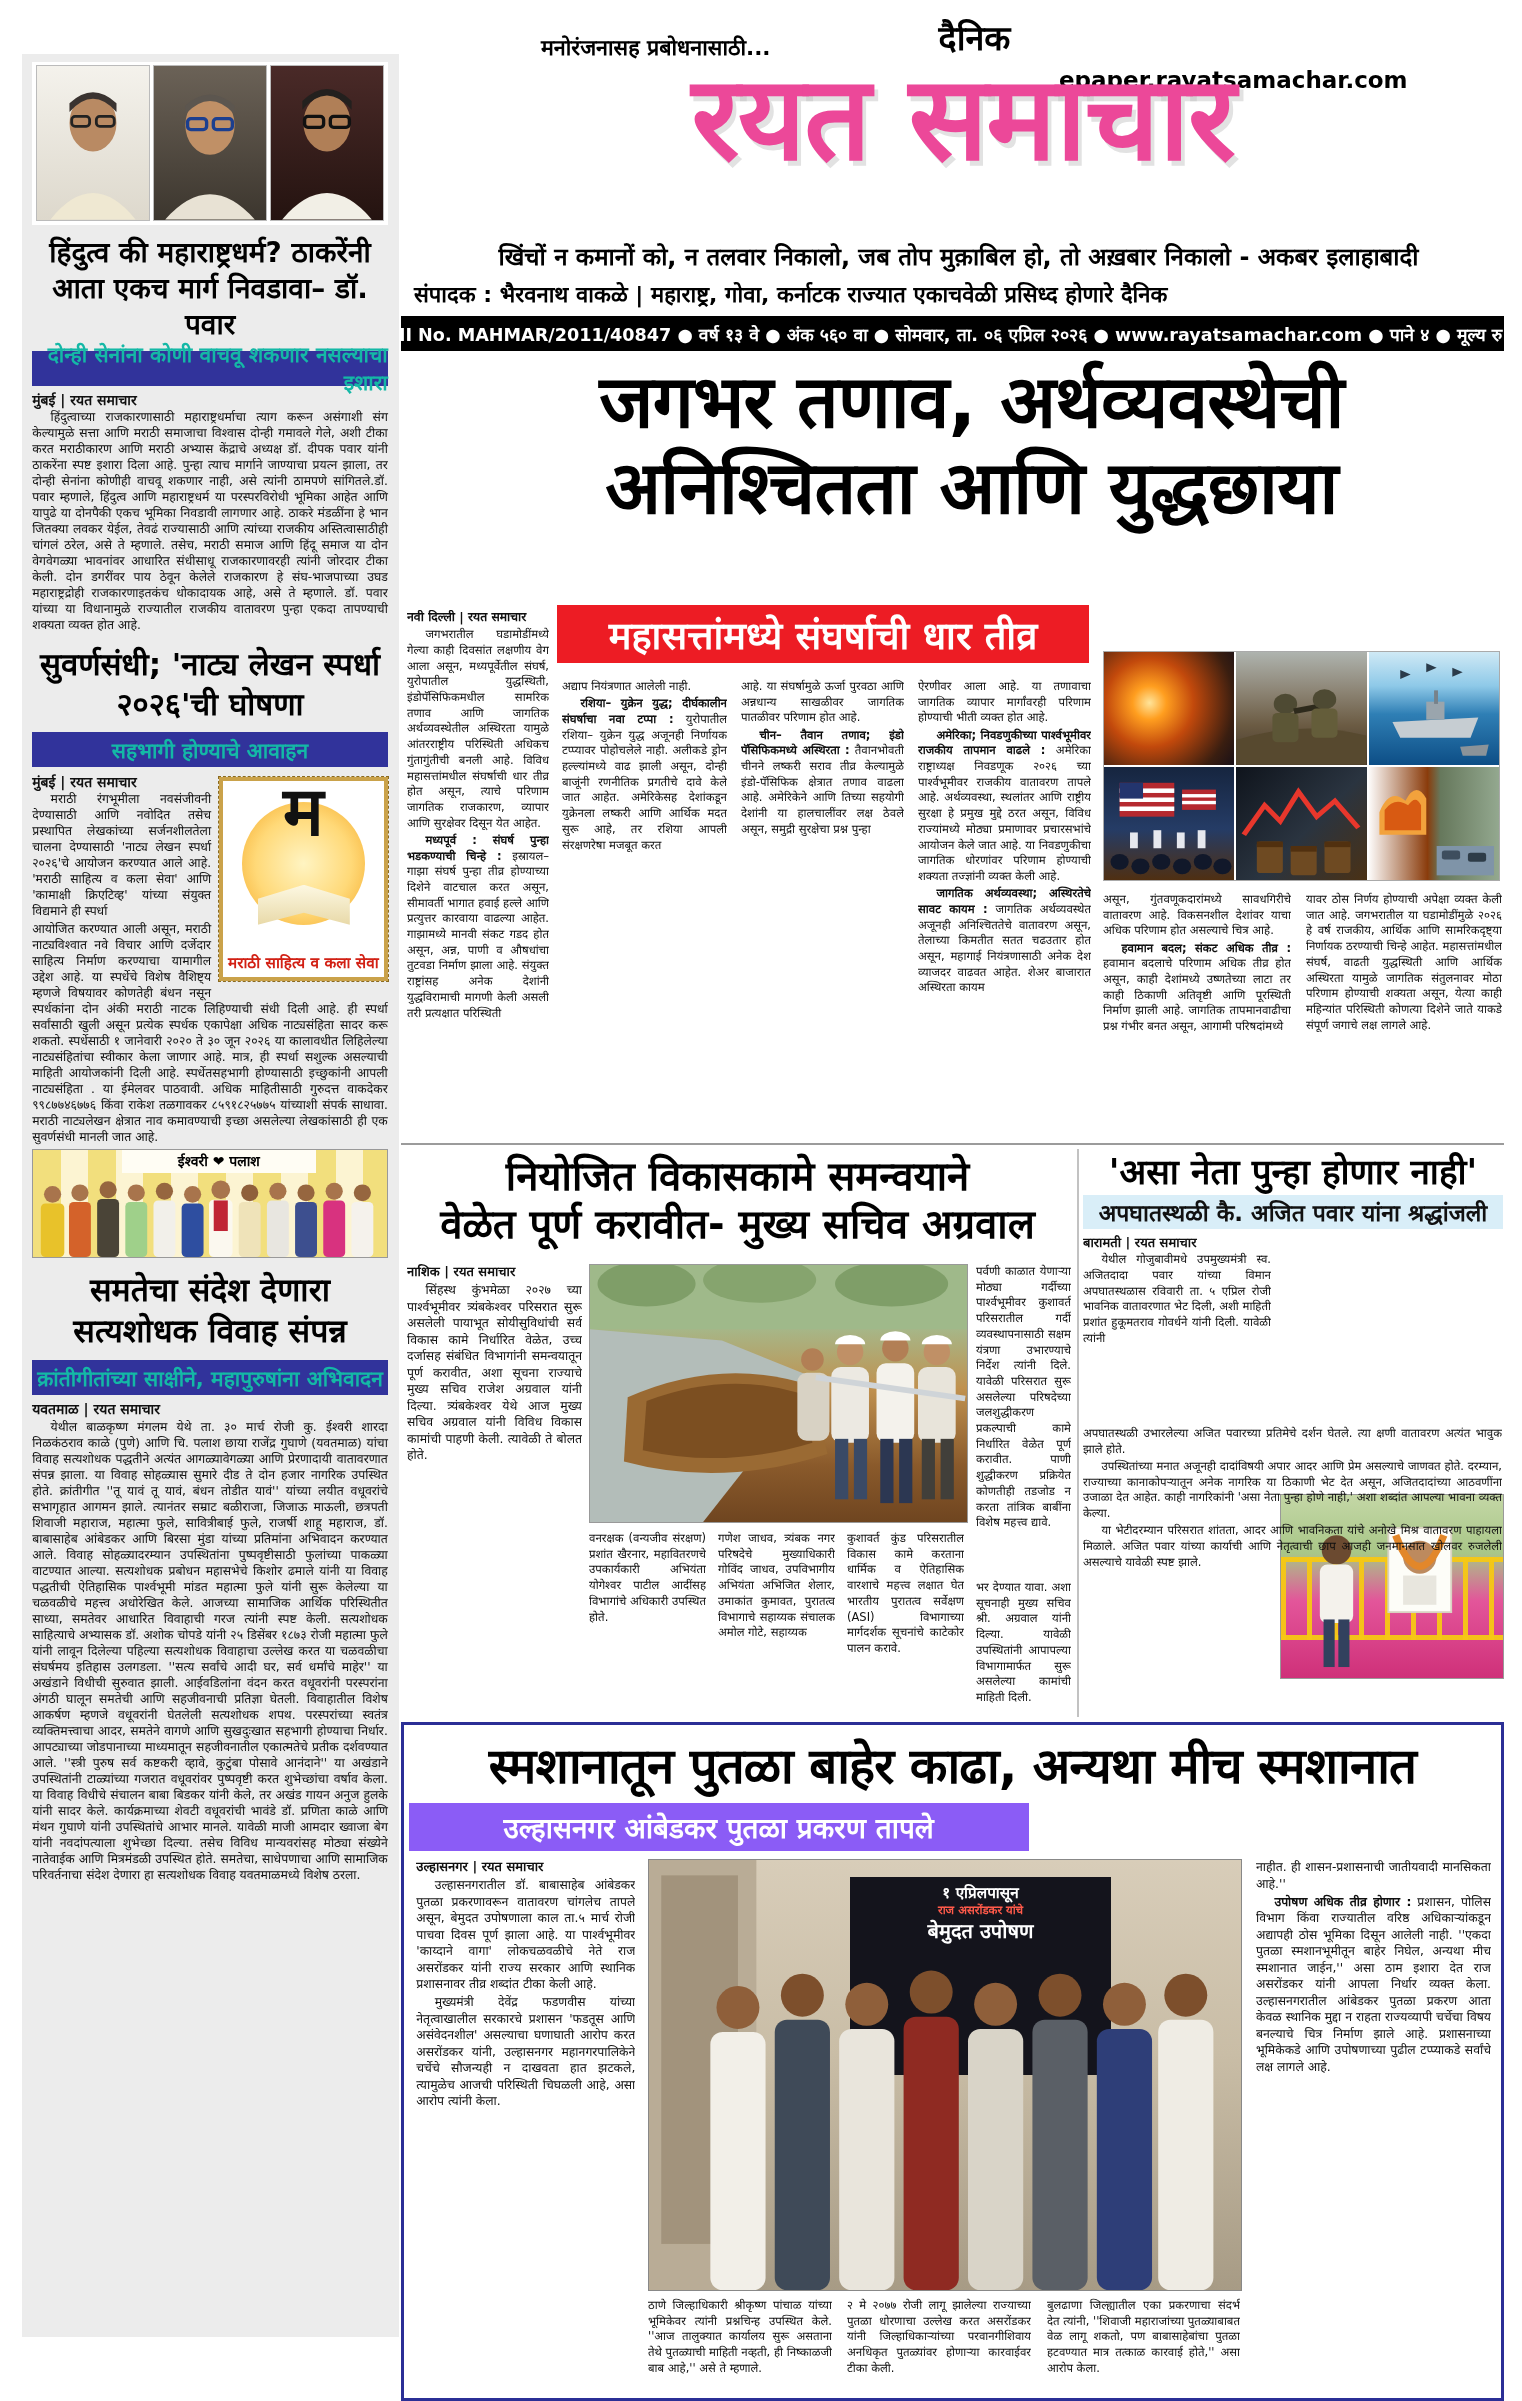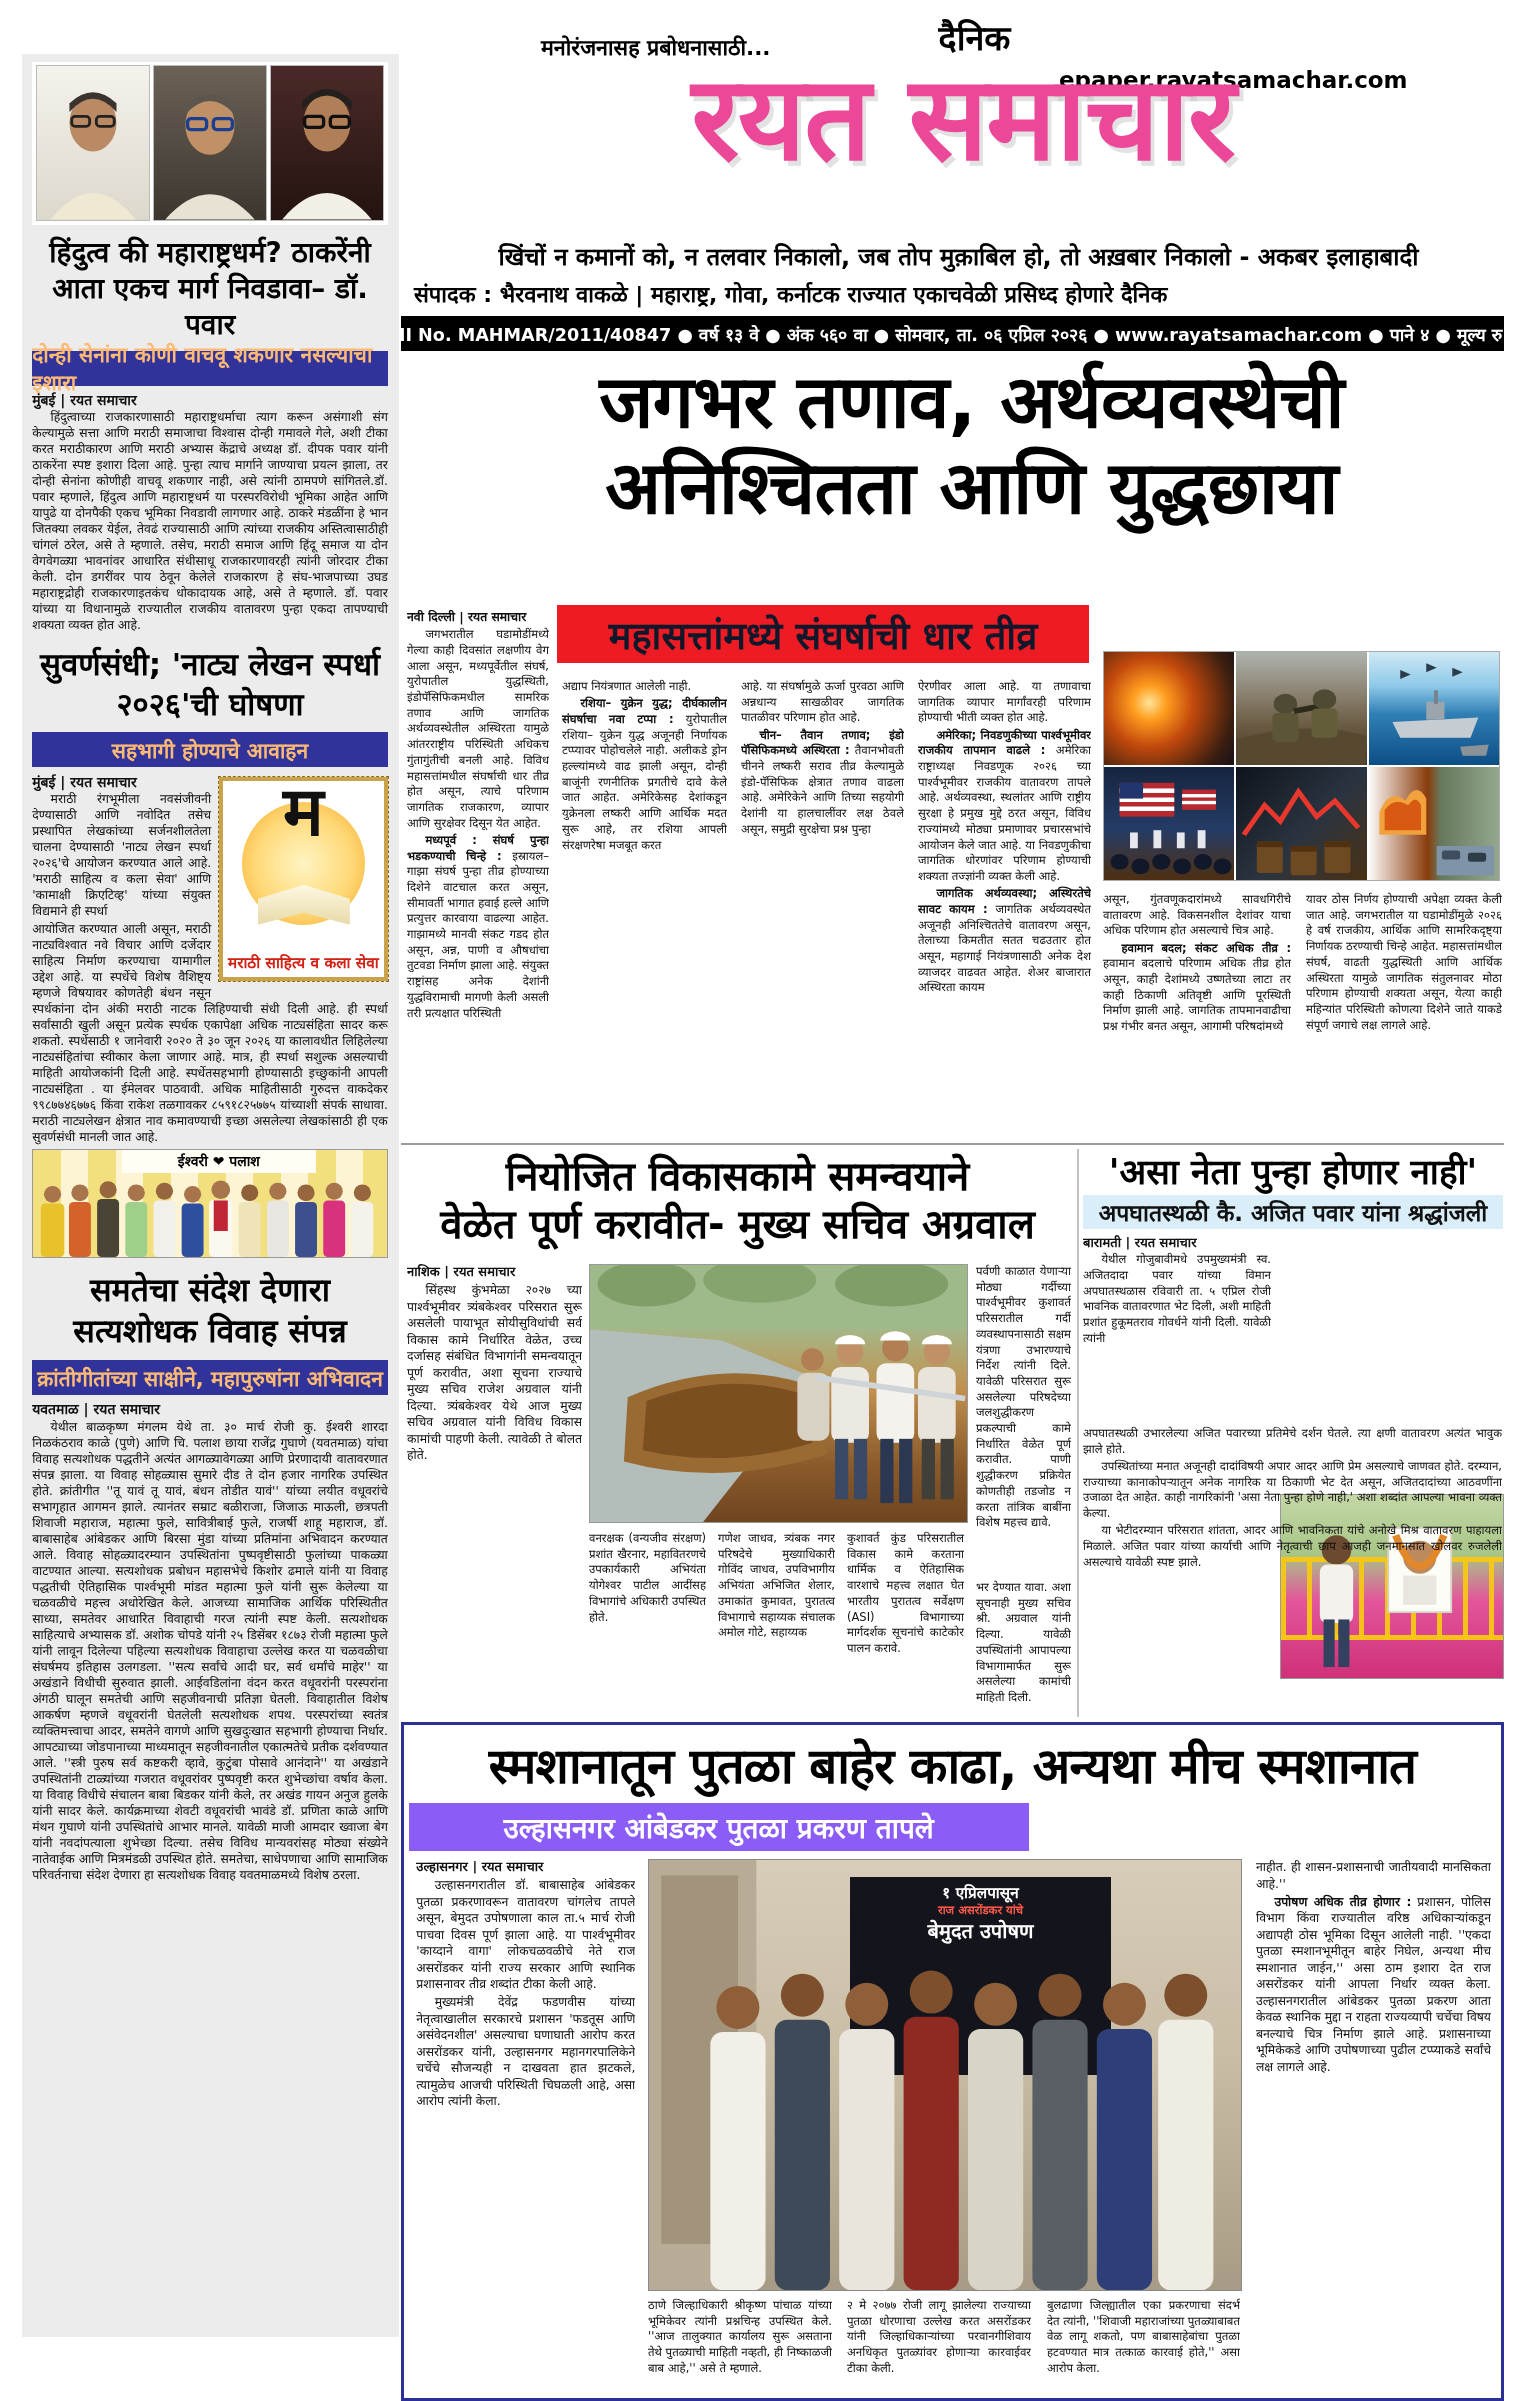--- a/index.html
+++ b/index.html
@@ -5,21 +5,21 @@
   html,body{margin:0;padding:0;background:#fff;}
   #page{position:relative;width:1522px;height:2401px;background:#fff;overflow:hidden;
         font-family:"DejaVu Sans","Liberation Sans",sans-serif;color:#000;}
   .abs{position:absolute;}
   
   .jtxt{text-align:justify;color:#101010;}
   .jtxt p{margin:0 0 1.5px 0;text-indent:18.4px;}
   .jtxt p.noind{text-indent:0;}
   .dateline{font-weight:bold;font-size:14px;text-indent:0 !important;margin-bottom:3.1px;}
   .lead{font-weight:bold;}
-  .bluebar{background:#31339b;color:#fdba74;font-weight:bold;text-align:left;
+  .bluebar{background:#31339b;color:#14b8a6;font-weight:bold;text-align:right;
            display:flex;align-items:center;justify-content:center;}
   .hrule{background:#9b9b9b;}
   .vrule{background:#c2c2c2;}
   
   .kicker{font-weight:bold;font-size:21.5px;}
   .daily{font-weight:bold;font-size:34px;}
   .epaper{font-weight:bold;font-size:23px;margin-top:33px;}
   .mast-title{font-weight:bold;font-size:117px;line-height:1;color:#ec4899;text-align:center;
               text-shadow:3.8px 4.6px 0 rgba(190,190,190,.45);letter-spacing:-1.5px;}
   .quote{font-weight:bold;font-size:24px;text-align:center;}
@@ -43,21 +43,21 @@
   .stamp .book{position:absolute;left:35px;top:104px;width:92px;height:40px;
          background:linear-gradient(#fdf8e2,#e8d9a8);clip-path:polygon(0 35%,50% 0,100% 35%,100% 100%,50% 70%,0 100%);}
   .stamp .slabel{position:absolute;left:0;bottom:6.1px;width:100%;text-align:center;
          color:#d22014;font-weight:bold;font-size:15.3px;}
   .wedphoto{height:107px;margin:4.6px 0;position:relative;overflow:hidden;border:0.8px solid #999;
         background:repeating-linear-gradient(90deg,#f2df7d 0 28px,#fcf4d2 28px 55px);}
   .wedphoto .wband{position:absolute;left:25%;top:0;width:55%;height:23px;background:#fffdf4;
         color:#000000;font-weight:bold;font-size:14px;text-align:center;line-height:23px;}
   
   .main-hl{font-weight:bold;font-size:73px;line-height:1.18;text-align:center;letter-spacing:-0.8px;}
-  .redbox{background:#ed1c24;color:#0f172a;font-weight:bold;font-size:38px;
+  .redbox{background:#ed1c24;color:#ffffff;font-weight:bold;font-size:38px;
           display:flex;align-items:center;justify-content:center;}
   .mtxt{font-size:11.5px;line-height:15.7px;overflow:hidden;}
   .collage{display:grid;grid-template-columns:1fr 1fr 1fr;grid-template-rows:1fr 1fr;gap:2.3px;
            background:#fff;border:0.8px solid #aaa;box-sizing:border-box;overflow:hidden;}
   .tile{position:relative;overflow:hidden;}
   .t1{background:radial-gradient(circle at 35% 45%,#ffe49a 0%,#ff9e1f 16%,#c2490c 42%,#3a1e10 80%,#191017 100%);}
   .t2{background:linear-gradient(#aeb3ae 0%,#8c8474 35%,#6b5b43 65%,#43362a 100%);}
   .t3{background:linear-gradient(#cfe9f5 0%,#8ec9e8 30%,#2f7fb5 55%,#0d4e86 100%);}
   .t4{background:linear-gradient(#16253f 0%,#253c66 55%,#4f2f12 100%);}
   .t5{background:linear-gradient(135deg,#0f141c 0%,#2a3440 55%,#4a3115 100%);}

